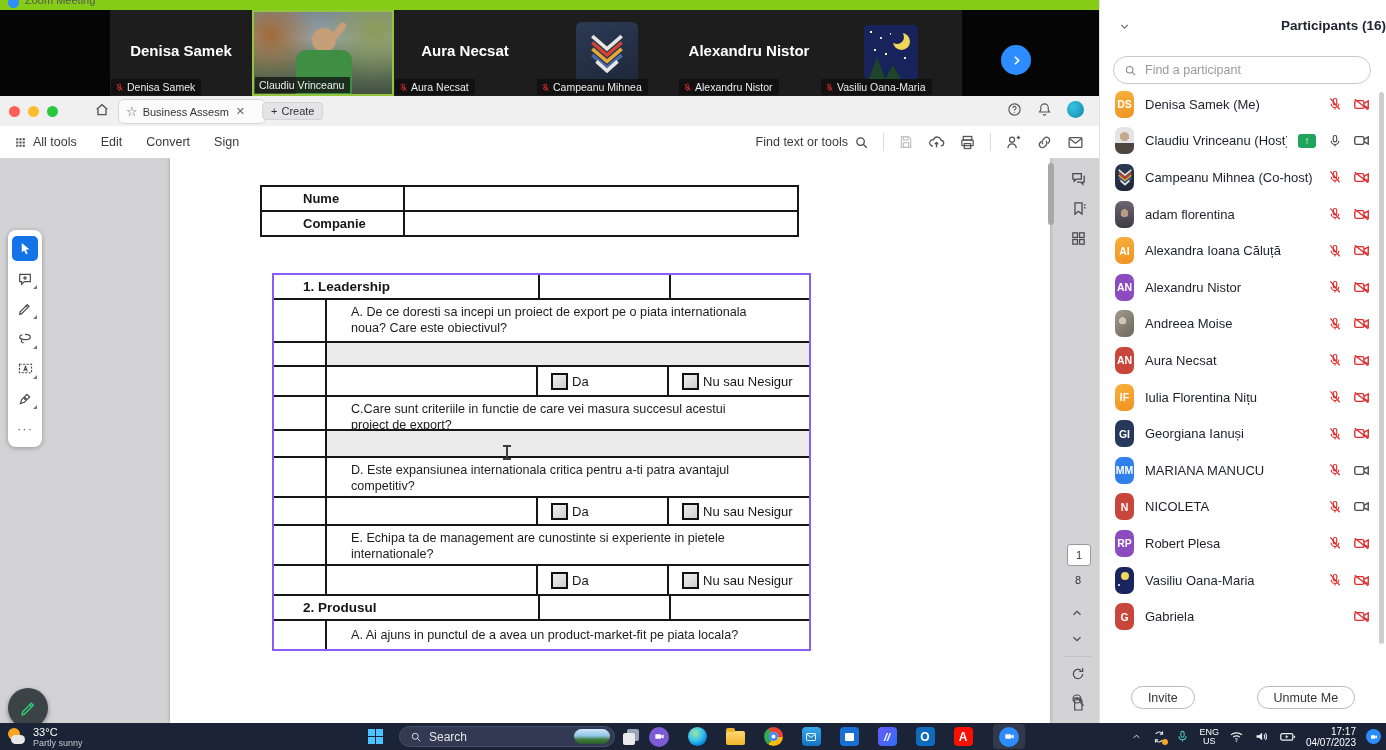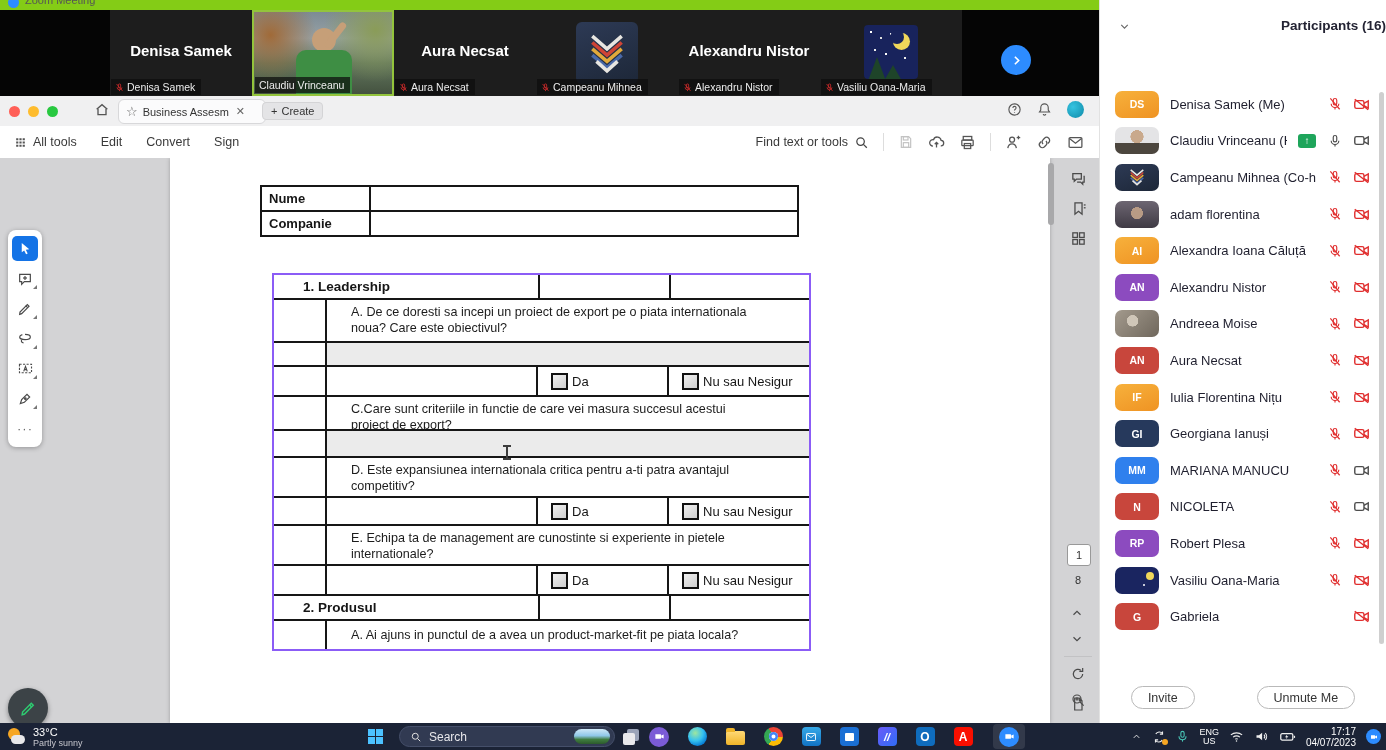--- a/index.html
+++ b/index.html
@@ -57,21 +57,21 @@
   .vdiv{width:1px;height:18px;background:#ddd;}
   .dis{color:#c3c3c3;}
 
   .content{position:absolute;left:0;top:62px;width:1100px;height:565px;background:#d3d3d5;overflow:hidden;}
   .page{position:absolute;left:170px;top:0;width:880px;height:565px;background:#fff;box-shadow:0 0 4px rgba(0,0,0,.25);}
 
   
   .info-table{position:absolute;left:90px;top:27px;width:535px;border:2px solid #161616;}
   .info-row{display:flex;height:23px;border-bottom:2px solid #161616;}
   .info-row:last-child{border-bottom:none;}
-  .info-lab{width:100px;border-right:2px solid #161616;font-weight:bold;font-size:13px;color:#161616;display:flex;align-items:center;padding-left:7px;}
+  .info-lab{width:100px;border-right:2px solid #161616;font-weight:bold;font-size:13px;color:#161616;display:flex;align-items:center;padding-left:7px;margin-left:34px;}
   .info-val{flex:1;}
   .main-table{position:absolute;left:102px;top:115px;width:535px;border:2px solid #8b5cf6;}
   .mrow{display:flex;border-bottom:2px solid #161616;box-sizing:border-box;}
   .mrow:last-child{border-bottom:none;}
   .c{box-sizing:border-box;}
   .bR{border-right:2px solid #161616;}
   .sec1{width:266px;font-weight:bold;font-size:13.5px;color:#161616;display:flex;align-items:center;padding-left:29px;}
   .sec2{width:131px;} .sec3{flex:1;}
   .stub{width:53px;}
   .qcell{flex:1;font-size:12.6px;line-height:16px;color:#1c1c1c;padding:4px 30px 0 24px;white-space:pre-line;}
@@ -104,21 +104,21 @@
 
   
   .panel{right:0;top:0;width:286px;height:723px;background:#fff;border-left:1px solid #e2e2e2;}
   .p-head{position:absolute;left:0;top:18px;width:100%;text-align:right;font-size:13.5px;font-weight:bold;color:#232333;}
   .p-collapse{position:absolute;left:18px;top:20px;background:none;border:none;color:#666;padding:0;}
   .p-search{position:absolute;left:13px;top:56px;width:258px;height:28px;border:1px solid #c9c9c9;border-radius:15px;display:flex;align-items:center;gap:6px;padding:0 10px;box-sizing:border-box;}
   .p-search input{border:none;outline:none;flex:1;font-size:12.5px;color:#333;font-family:"Liberation Sans",sans-serif;background:transparent;}
   .p-search input::placeholder{color:#9a9a9a;}
   .plist{position:absolute;left:0;top:86px;width:286px;display:flex;flex-direction:column;}
   .prow{height:36.6px;display:flex;align-items:center;padding:0 16px 0 15px;gap:11px;box-sizing:border-box;}
-  .pav{width:44px;height:27px;border-radius:7px;flex:none;display:flex;align-items:center;justify-content:center;color:#fff;font-weight:bold;font-size:10.5px;position:relative;overflow:hidden;}
+  .pav{width:19px;height:27px;border-radius:7px;flex:none;display:flex;align-items:center;justify-content:center;color:#fff;font-weight:bold;font-size:10.5px;position:relative;overflow:hidden;}
   .pname{flex:1;font-size:13px;color:#1f1f2e;white-space:nowrap;overflow:hidden;}
   .pics{display:flex;align-items:center;gap:11px;flex:none;}
   .slot-m{width:15px;display:flex;justify-content:center;}
   .slot-c{width:17px;display:flex;justify-content:center;}
   .red{color:#e02e2e;} .gray{color:#4d4d4d;}
   .sharebadge{width:18px;height:14px;border-radius:3px;background:#1ea55b;color:#fff;font-size:10px;font-weight:bold;line-height:14px;text-align:center;}
   .av-or{background:linear-gradient(160deg,#f7b13c,#ef9323);}
   .av-red{background:#c8463c;}
   .av-nav{background:#26395c;}
   .av-blu{background:#2f80ed;}
@@ -772,20 +772,26 @@
     </div>
   </div>
 
   <aside class="abs panel">
     <button class="p-collapse">
         <svg class="ic" width="13" height="13">
           <use href="#i-chevdown"></use>
         </svg>
       </button>
     <div class="p-head">Participants (16)</div>
+    <div class="p-search">
+      <svg class="ic" width="13" height="13" style="color:#888">
+          <use href="#i-search"></use>
+        </svg>
+      <input placeholder="Find a participant" style="">
+    </div>
 
     <div class="plist">
 
       <div class="prow">
         <span class="pav av-or">
             <span>DS</span>
           </span>
         <span class="pname">Denisa Samek (Me)</span>
         <span class="pics">
             <span class="slot-m">

